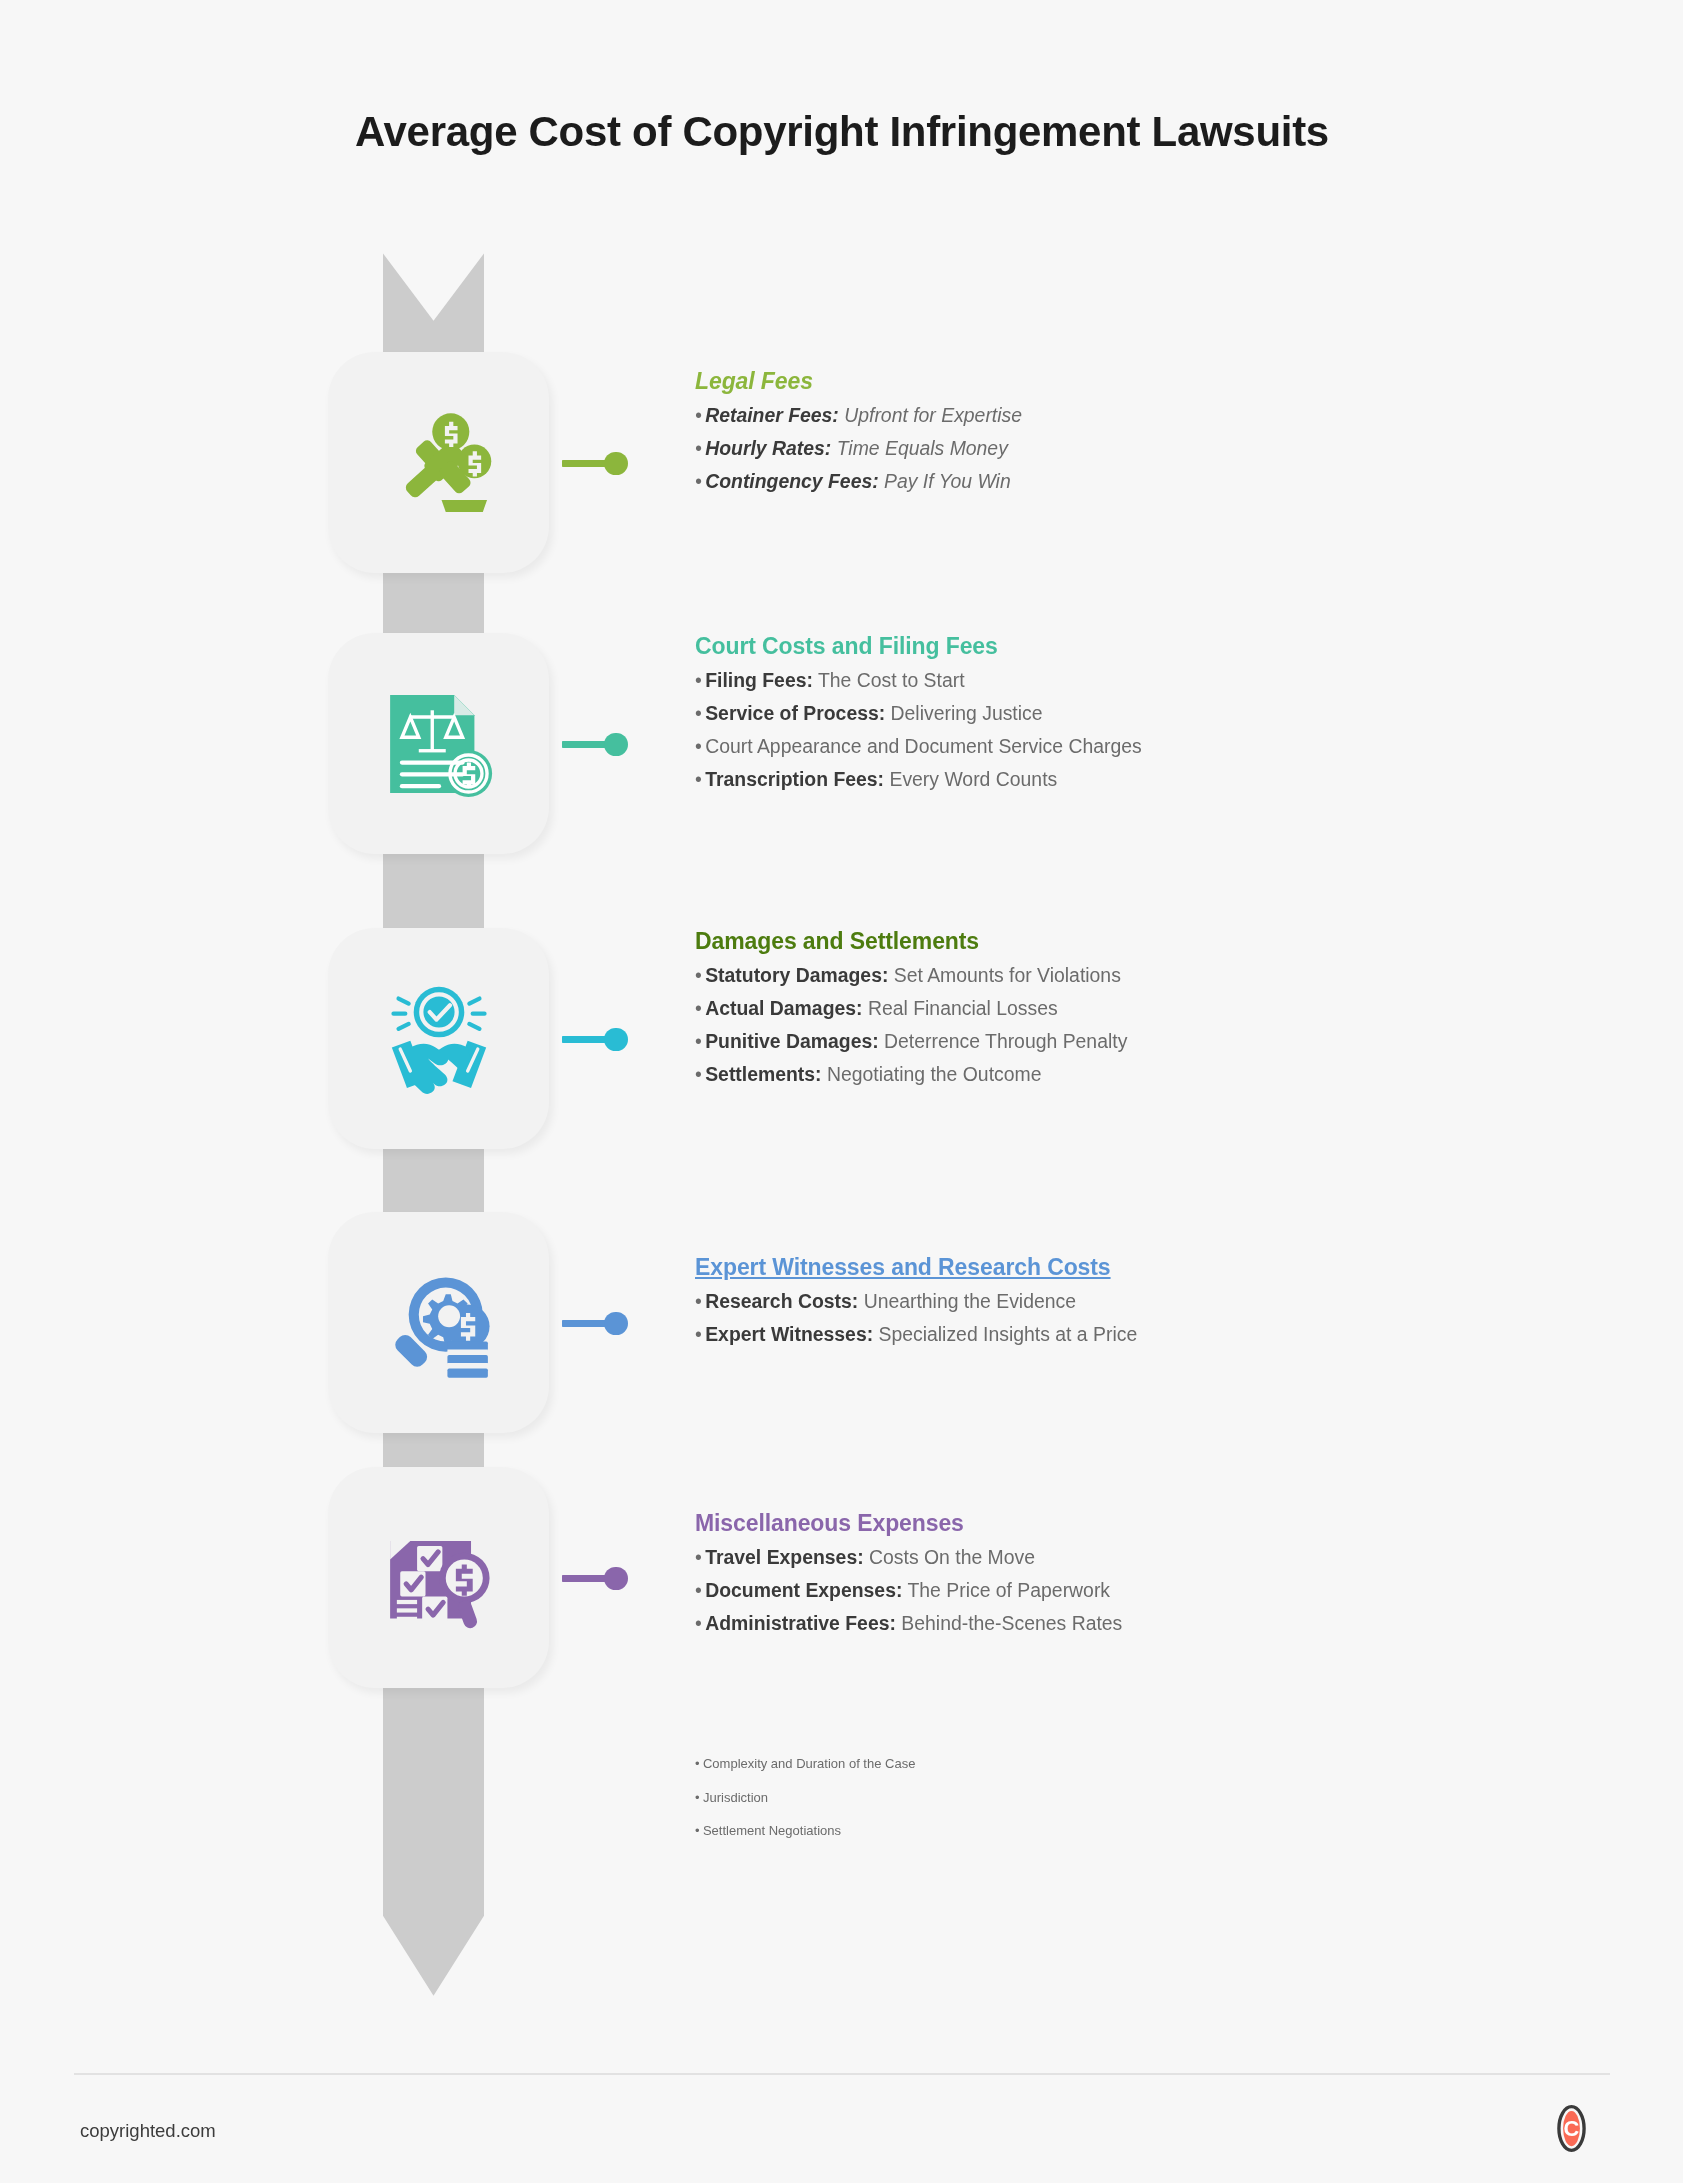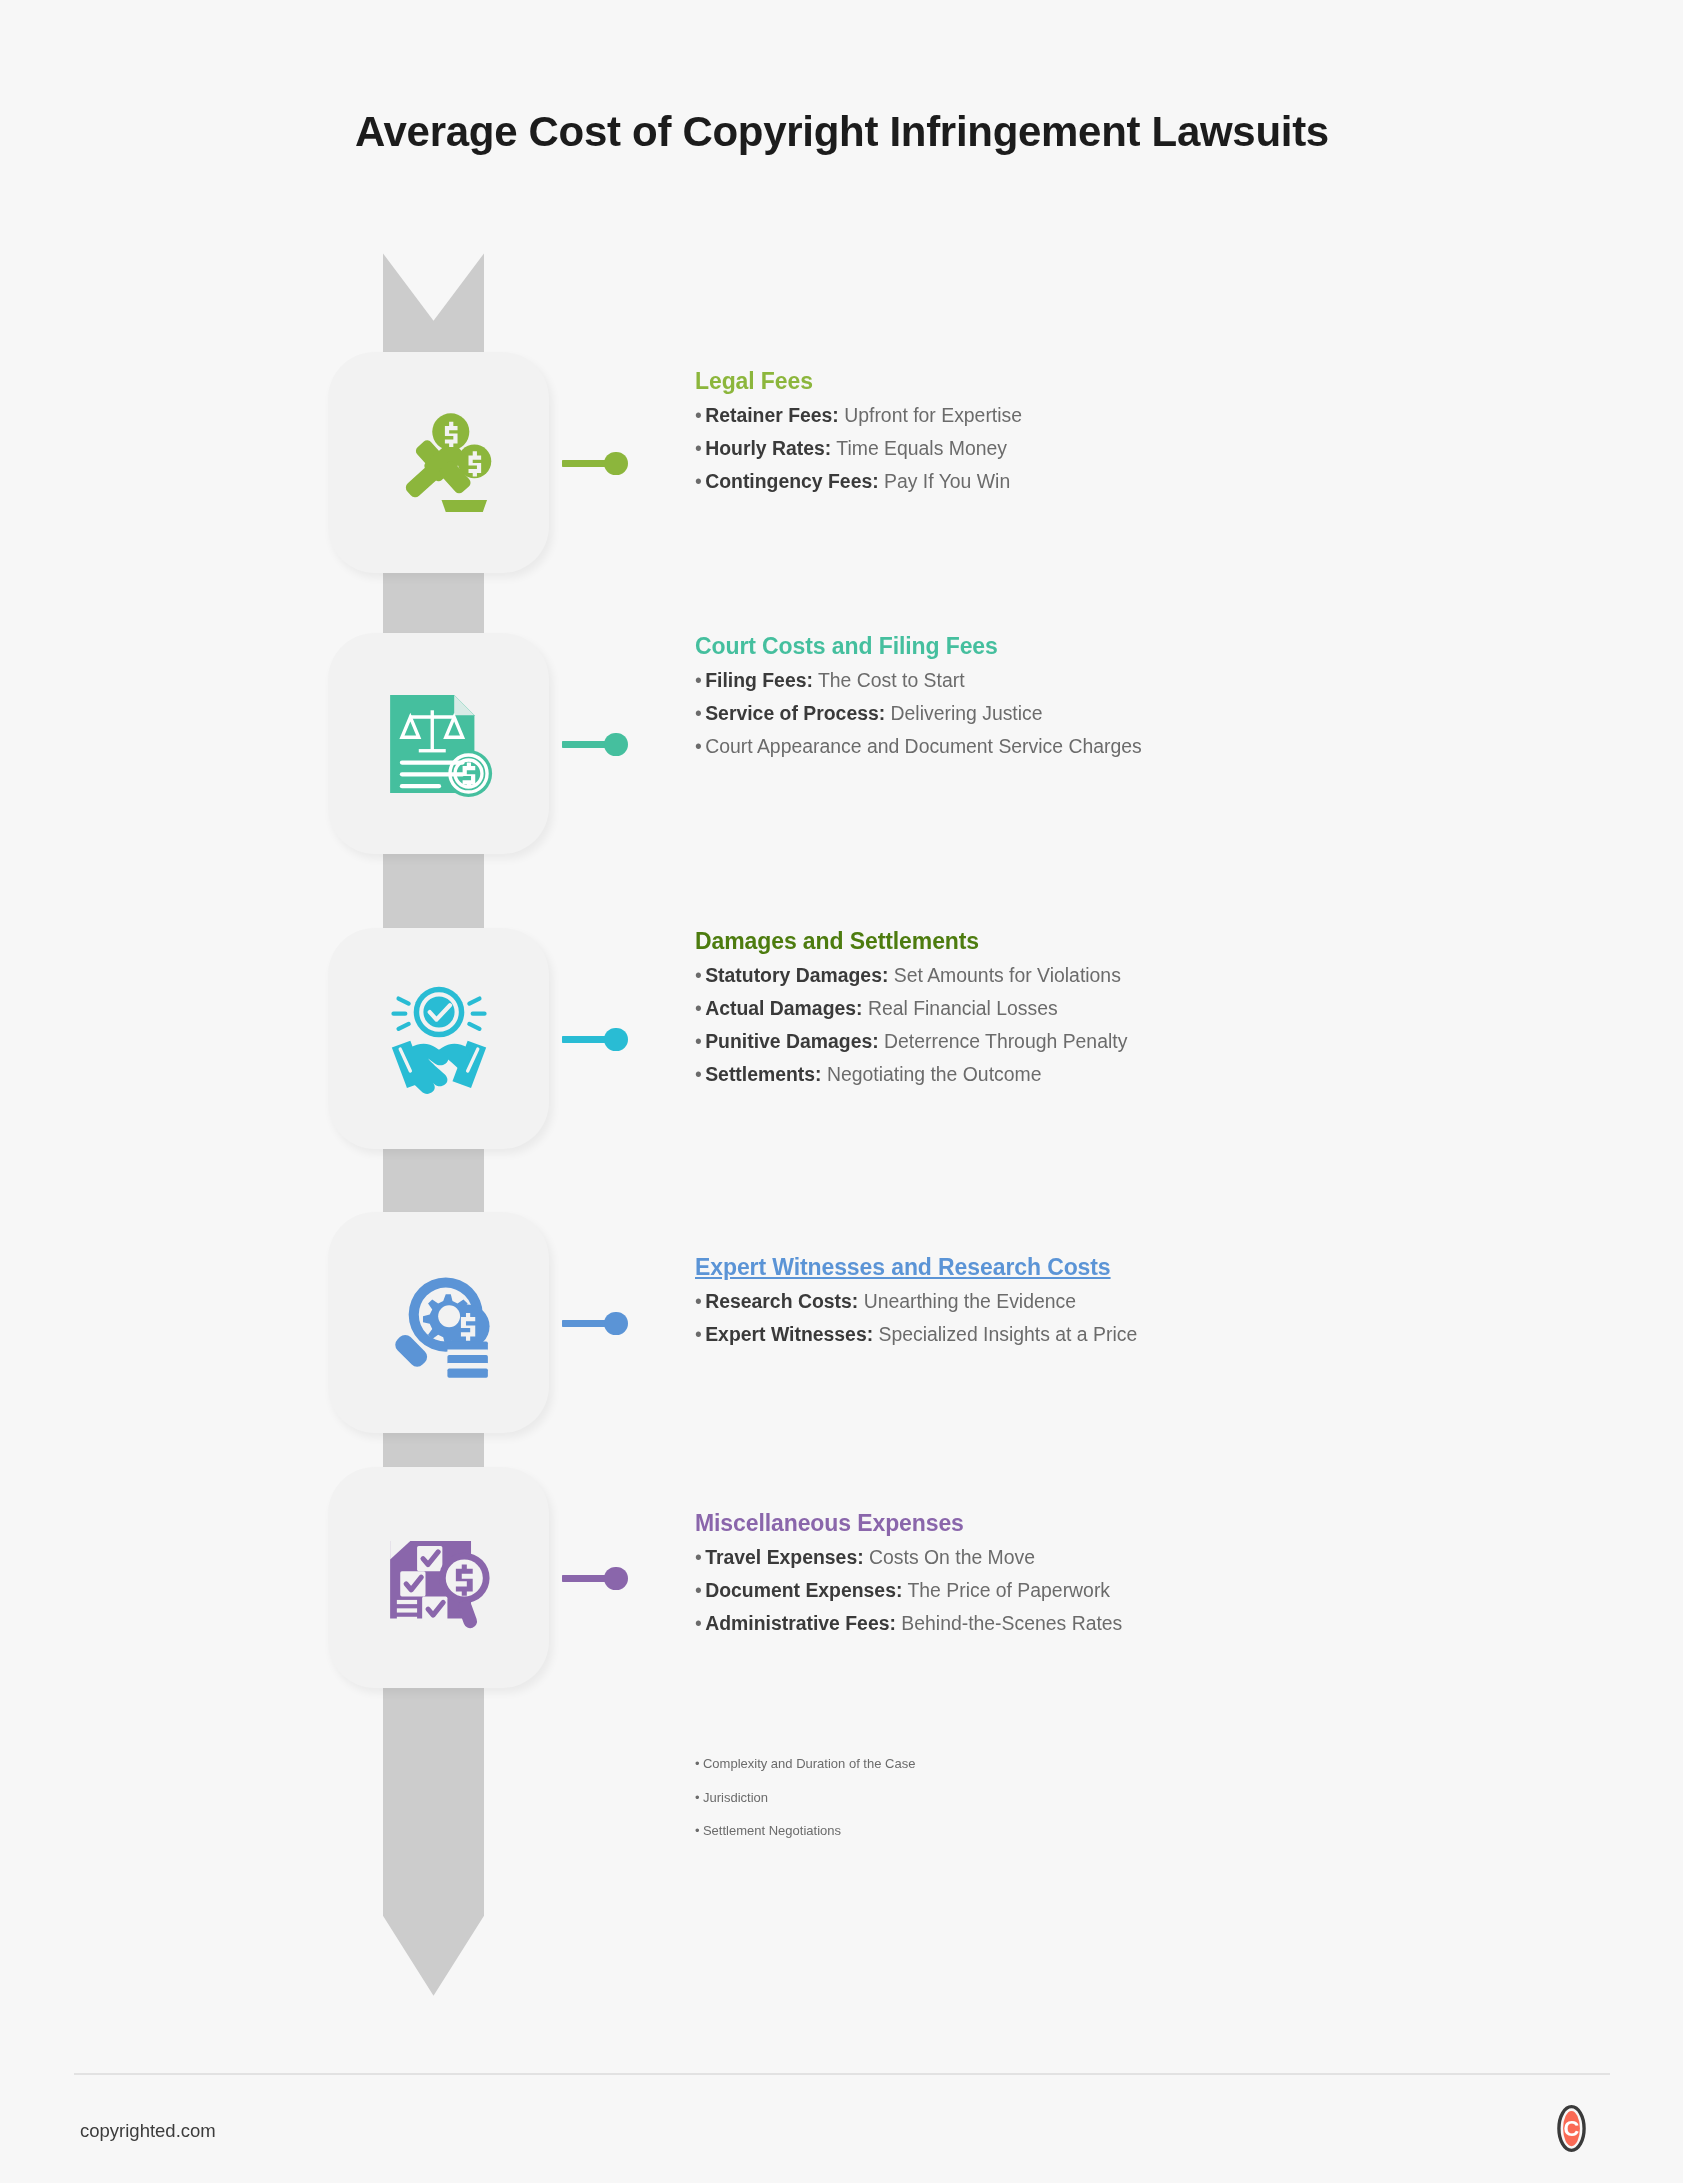--- a/index.html
+++ b/index.html
@@ -110,21 +110,21 @@
               <path d="M82 21 h5 v5 h5 v5 h-10 v4 h10 v12 h-5 v4 h-5 v-4 h-5 v-5 h10 v-4 h-10 v-12 h5 z"></path>
               <path d="M110 56 h5 v5 h5 v5 h-10 v4 h10 v12 h-5 v4 h-5 v-4 h-5 v-5 h10 v-4 h-10 v-12 h5 z"></path>
             </g>
           </svg>
         </span>
       </div>
       <div class="connector" style="left:562px; top:449px;">
         <span class="conn-line" style="background:#8cb63c;"></span>
         <span class="conn-dot" style="background:#8cb63c;"></span>
       </div>
-      <div class="textblock" style="top:368px;">
+      <div class="textblock" style="top:368px;font-style:italic;">
         <div class="sec-head" style="color:#8cb63c;">Legal Fees</div>
         <ul class="bullets">
           <li><span class="bul">•</span><b>Retainer Fees:</b> <span>Upfront for Expertise</span></li>
           <li><span class="bul">•</span><b>Hourly Rates:</b> <span>Time Equals Money</span></li>
           <li><span class="bul">•</span><b>Contingency Fees:</b> <span>Pay If You Win</span></li>
         </ul>
       </div>
     </div>
 
     <div class="step">
@@ -160,20 +160,21 @@
       <div class="connector" style="left:562px; top:730px;">
         <span class="conn-line" style="background:#45bf9e;"></span>
         <span class="conn-dot" style="background:#45bf9e;"></span>
       </div>
       <div class="textblock" style="top:633px;">
         <div class="sec-head" style="color:#45bf9e;">Court Costs and Filing Fees</div>
         <ul class="bullets">
           <li><span class="bul">•</span><b>Filing Fees:</b> <span>The Cost to Start</span></li>
           <li><span class="bul">•</span><b>Service of Process:</b> <span>Delivering Justice</span></li>
           <li><span class="bul">•</span><span>Court Appearance and Document Service Charges</span></li>
+          <li><span class="bul">•</span><b>Transcription Fees:</b> <span>Every Word Counts</span></li>
         </ul>
       </div>
     </div>
 
     <div class="step">
       <div class="card" style="top:928px;">
         <span>
           <svg width="118" height="118" viewBox="0 0 140 140" xmlns="http://www.w3.org/2000/svg">
             <g fill="#29bcd4">
               <circle cx="70" cy="38" r="30"></circle>

